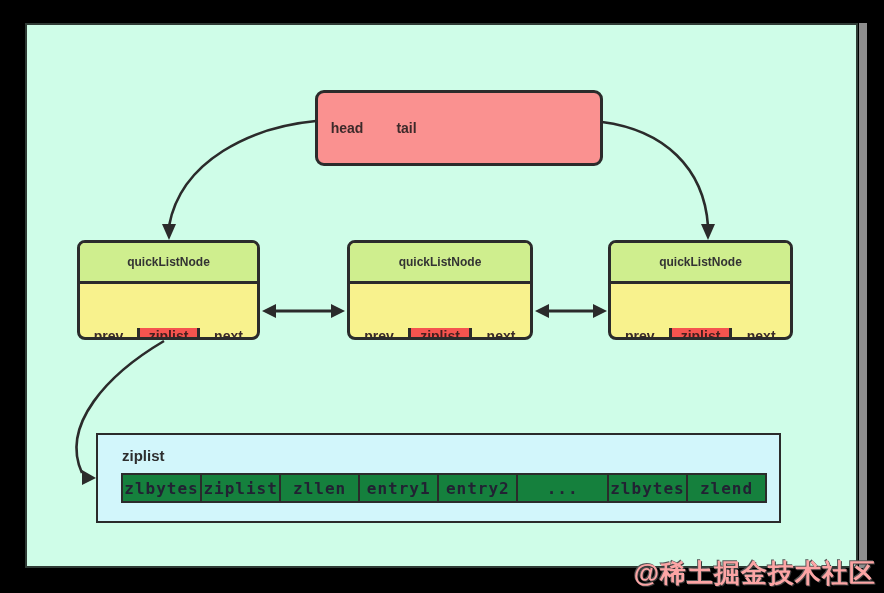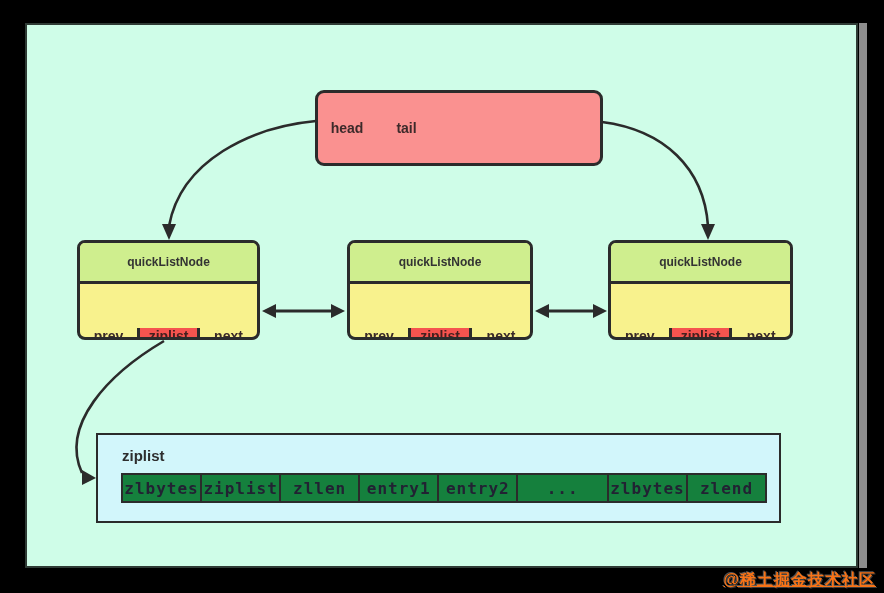--- a/index.html
+++ b/index.html
@@ -75,24 +75,23 @@
     flex:1;display:flex;align-items:center;justify-content:center;
     background:#15803d;border-left:2px solid #2b2b2b;
     font-family:"DejaVu Sans Mono", monospace;font-weight:bold;font-size:16px;
     letter-spacing:1px;color:#223;white-space:nowrap;
   }
   .zl-cell:first-child{border-left:none;}
   .zl-cell.dots{flex:1.15;}
 
   .watermark{
     position:absolute;right:8px;bottom:2px;
-    font-size:16px;font-weight:bold;color:#f97316;
+    font-size:26px;font-weight:bold;color:#fca5a5;
     text-shadow:1px 1px 0 #3a3a3a, -1px -1px 0 #555;
     letter-spacing:1px;
-    text-decoration:underline;
   }
 </style>
 </head>
 <body>
 
 <div class="stage">
 
   <div class="mint-panel"></div>
   <div class="right-gray-strip"></div>
 

